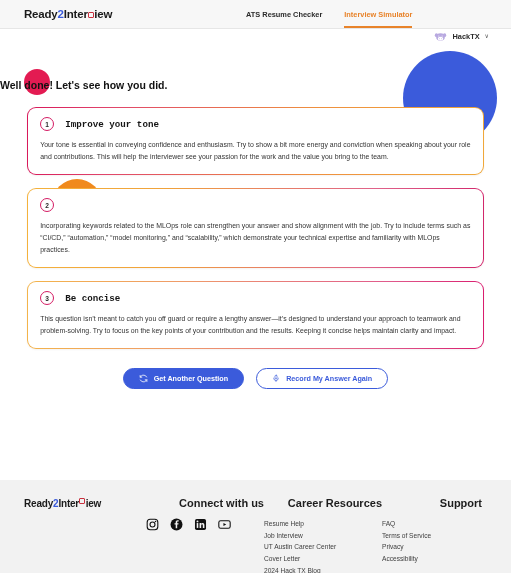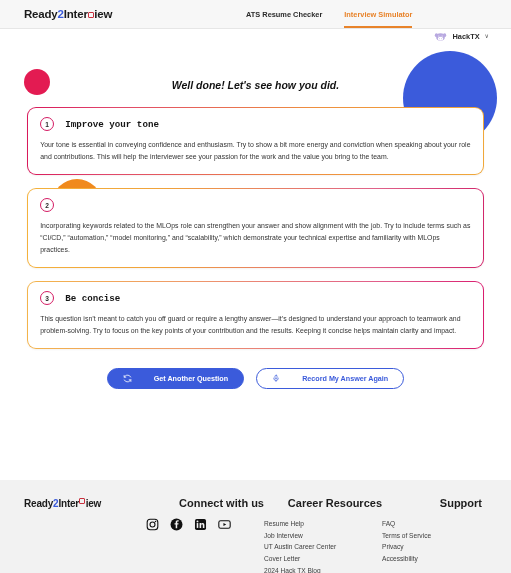--- a/index.html
+++ b/index.html
@@ -121,26 +121,25 @@
   }
   .blob-orange {
     width: 50px; height: 50px;
     background: #f08a1d;
     left: 52px; top: 150px;
   }
 
   .headline {
     position: relative;
     z-index: 5;
-    text-align: center;
+    text-align: left;
     font-size: 10.5px;
     font-weight: bold;
     color: #121212;
     padding-top: 50px;
-    font-style: italic;
   }
 
   .cards {
     position: relative;
     z-index: 10;
     margin-top: 16px;
     padding: 0 27px;
     display: flex;
     flex-direction: column;
     gap: 13px;
@@ -200,21 +199,21 @@
     position: relative;
     z-index: 10;
     margin-top: 19px;
     display: flex;
     justify-content: center;
     gap: 12px;
   }
   .btn {
     display: inline-flex;
     align-items: center;
-    gap: 22px;
+    gap: 6px;
     border-radius: 40px;
     font-size: 7.2px;
     font-weight: bold;
     padding: 5px 15px;
     cursor: pointer;
     white-space: nowrap;
   }
   .btn-primary {
     background: #3b5bdb;
     color: #ffffff;

